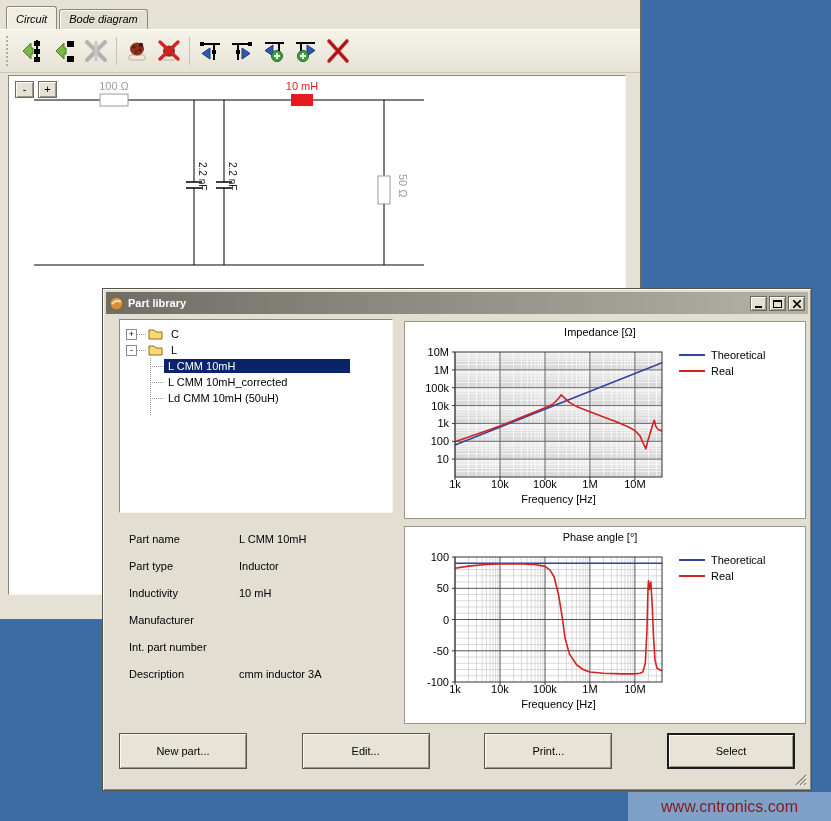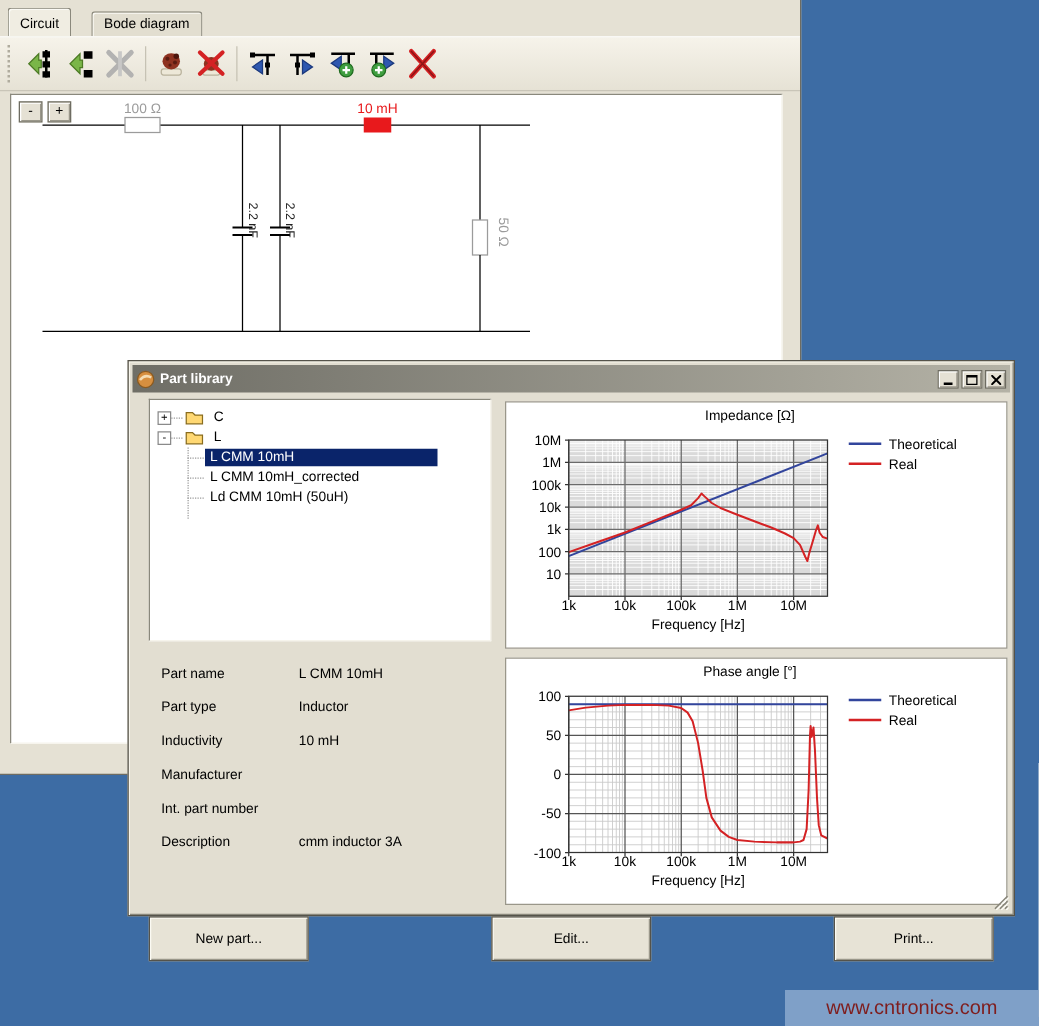--- a/index.html
+++ b/index.html
@@ -5,40 +5,40 @@
   * { margin:0; padding:0; box-sizing:border-box; }
   body { font-family:"Liberation Sans", sans-serif; font-size:11px; color:#000; }
   .screen { position:relative; width:831px; height:821px; background:#3D6CA4; overflow:hidden; }
 
   
   .main-window { position:absolute; left:0; top:0; width:641px; height:620px;
     background:#E5E1D4; border-right:1px solid #6e6c62; border-bottom:1px solid #6e6c62; }
   .tabstrip { position:absolute; left:6px; top:3px; display:flex; align-items:flex-end; height:26px; }
   .tab { padding:4px 9px 4px 9px; border:1px solid #8a887c; border-bottom:none;
     background:#E9E5D8; border-top-left-radius:3px; border-top-right-radius:3px;
-    box-shadow:inset 1px 1px 0 #fbfaf5; margin-right:16px; white-space:nowrap; }
+    box-shadow:inset 1px 1px 0 #fbfaf5; margin-right:2px; white-space:nowrap;font-style:italic; }
   .tab.active { background:#F0EDE2; padding-top:6px; position:relative; z-index:2; }
   .tab.inactive { padding-top:3px; background:#E2DED0; }
   .toolbar { position:absolute; left:0; top:29px; right:0; height:44px;
     background:linear-gradient(#F6F3EA,#E6E2D5); border-top:1px solid #ffffff;
     border-bottom:1px solid #c9c5b8; display:flex; align-items:center; padding-left:6px; }
   .gripper { width:4px; height:30px; border-left:2px dotted #b0ac9e; margin-right:6px; }
   .tbtn { width:32px; height:32px; display:flex; align-items:center; justify-content:center; }
   .tbtn.disabled { opacity:.9; }
   .tsep { width:1px; height:28px; background:#c6c2b4; margin:0 4px; }
 
   .canvas { position:absolute; left:8px; top:75px; width:618px; height:520px; background:#fff;
     border:1px solid; border-color:#8a887c #f6f4ec #f6f4ec #8a887c; }
   .canvas svg { position:absolute; left:0; top:0; }
   .zoom-btns { position:absolute; left:6px; top:5px; display:flex; gap:4px; z-index:3; }
   .zoom-btn { width:19px; height:17px; background:#E5E1D4; border:1px solid #6e6c62;
     box-shadow:inset 1px 1px 0 #fff, inset -1px -1px 0 #9a978a; text-align:center; line-height:15px; font-size:11px; }
 
   
-  .dialog { position:absolute; left:102px; top:288px; width:710px; height:445px;
+  .dialog { position:absolute; left:102px; top:288px; width:710px; height:503px;
     background:#E2DED1; border:1px solid #55534a;
     box-shadow:inset 1px 1px 0 #f7f5ec, inset -1px -1px 0 #8a887c; }
   .titlebar { position:absolute; left:3px; top:3px; right:3px; height:22px;
     background:linear-gradient(90deg,#6F6E66,#B4B2A6); display:flex; align-items:center; padding:0 3px; }
   .titlebar .title { color:#fff; font-weight:bold; font-size:11px; margin-left:4px; flex:1; }
   .win-btn { width:17px; height:15px; background:#E5E1D4; border:1px solid #6e6c62;
     box-shadow:inset 1px 1px 0 #fff, inset -1px -1px 0 #9a978a;
     display:flex; align-items:flex-end; justify-content:center; margin-left:2px; }
   .win-btn .bar { width:7px; height:2px; background:#000; margin-bottom:2px; }
   .win-btn .box { width:9px; height:8px; border:1px solid #000; border-top-width:2px; margin-bottom:2px; }
@@ -519,20 +519,21 @@
       <div class="detail-row">
         <span class="detail-label">Description</span>
         <span class="detail-value">cmm inductor 3A</span>
       </div>
     </div>
 
     <div class="btn-row">
       <div class="btn">New part...</div>
       <div class="btn">Edit...</div>
       <div class="btn">Print...</div>
+      <div class="btn default">Select</div>
     </div>
 
     <svg class="resize-grip" width="13" height="13" viewBox="0 0 13 13">
       <path d="M12 2 L2 12 M12 6 L6 12 M12 10 L10 12" stroke="#8a887c" stroke-width="1.4"></path>
       <path d="M13 3 L3 13 M13 7 L7 13 M13 11 L11 13" stroke="#fdfcf7" stroke-width="1"></path>
     </svg>
   </div>
 
   <div class="watermark">
     <span>www.cntronics.com</span>

